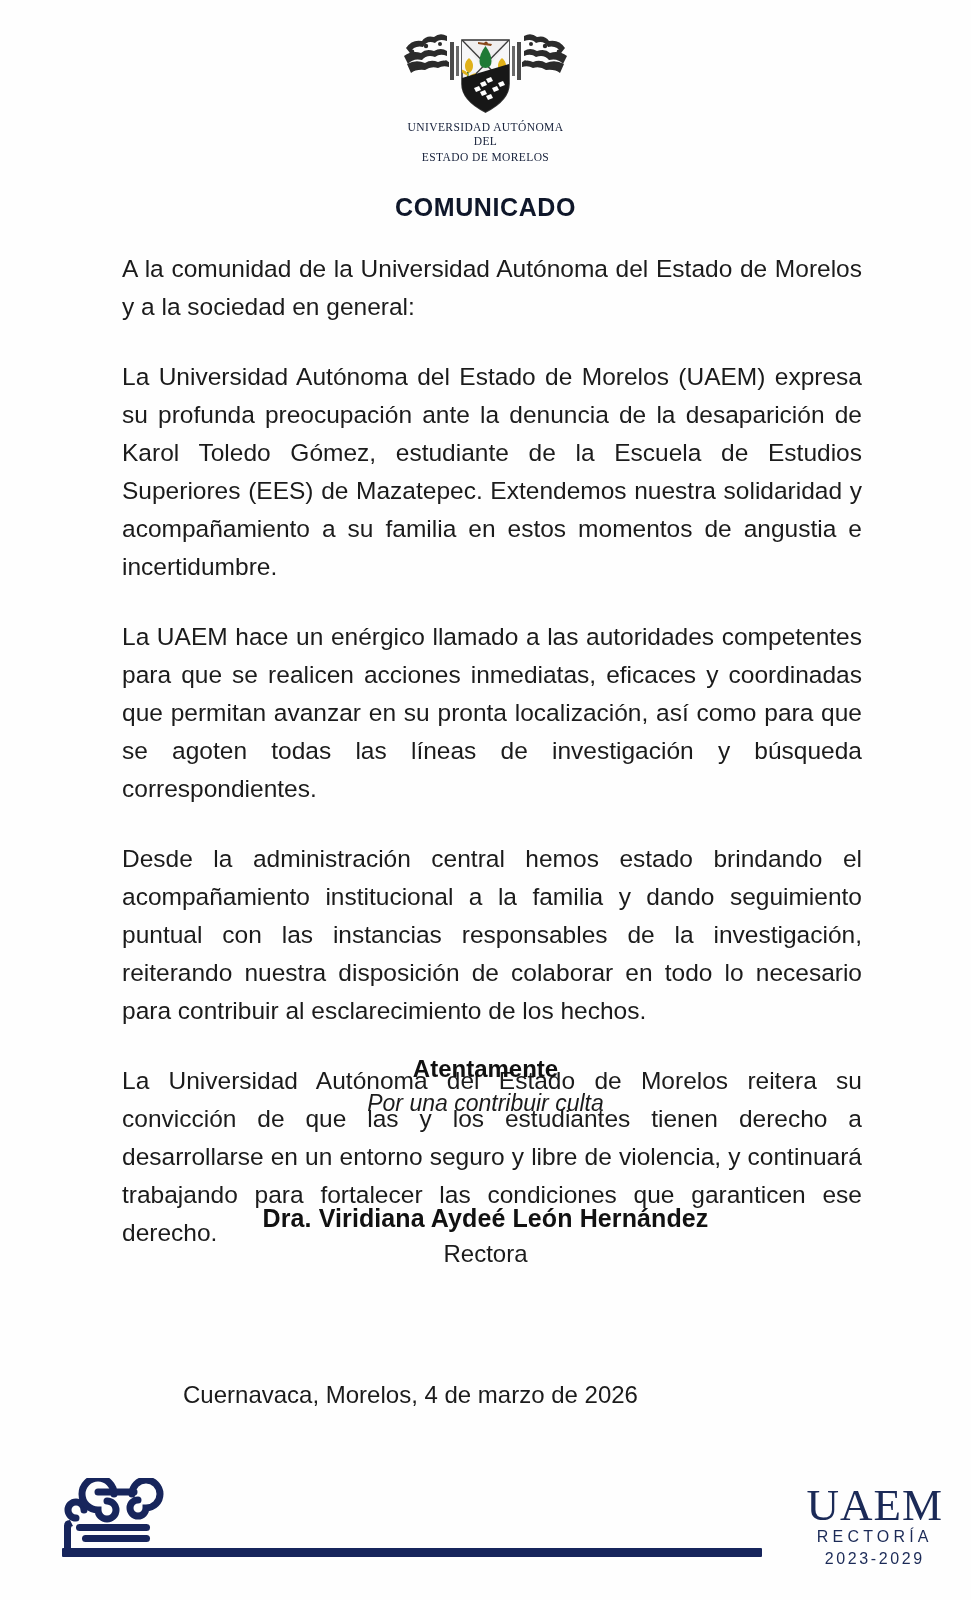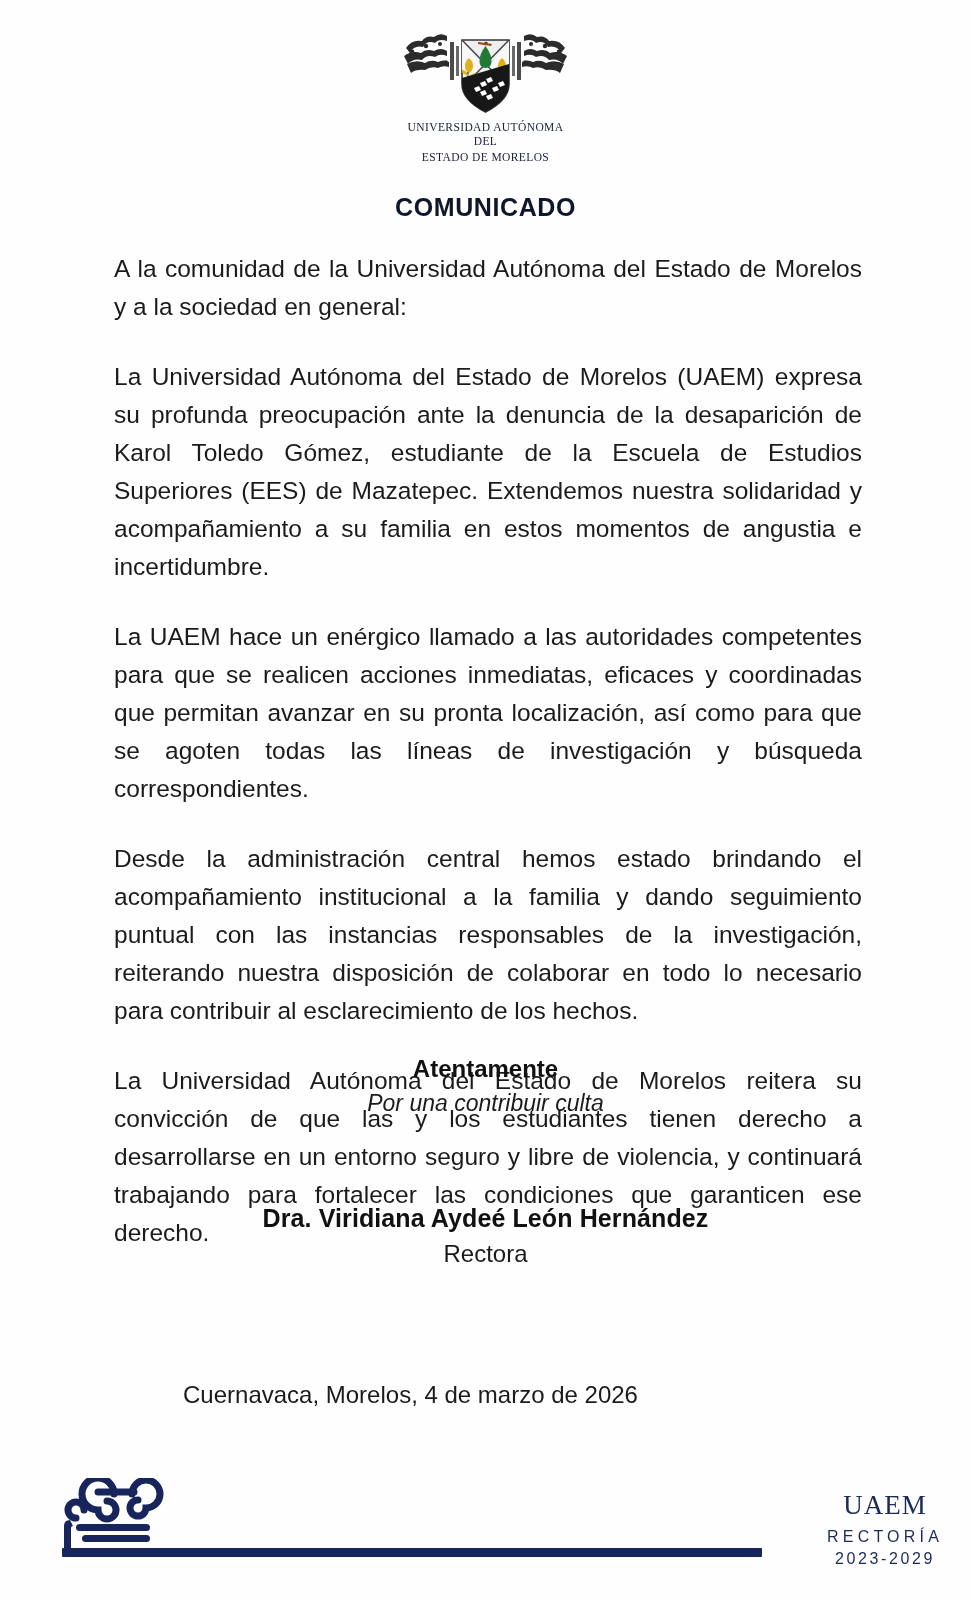--- a/index.html
+++ b/index.html
@@ -64,21 +64,21 @@
     position: absolute;
     top: 250px;
     left: 110px;
     width: 752px;
   }
   .para {
     font-size: 24.5px;
     line-height: 38px;
     text-align: justify;
     text-justify: inter-word;
-    margin: 0 0 32px 4px;
+    margin: 0 0 32px 12px;
     color: #1b1b1b;
     font-weight: 400;
   }
   .para:last-child { margin-bottom: 0; }
 
   
   .closing {
     position: absolute;
     top: 1052px;
     left: 0;
@@ -153,21 +153,21 @@
   }
   .footer-brand {
     position: absolute;
     right: 28px;
     bottom: 30px;
     text-align: center;
     color: #17255c;
   }
   .brand-main {
     font-family: "Liberation Serif", serif;
-    font-size: 27px;
+    font-size: 45px;
     line-height: 42px;
     letter-spacing: 1px;
     color: #1b2a57;
   }
   .brand-sub {
     font-family: "Liberation Sans", sans-serif;
     font-size: 16px;
     line-height: 22px;
     letter-spacing: 4.2px;
     color: #1b2a57;

